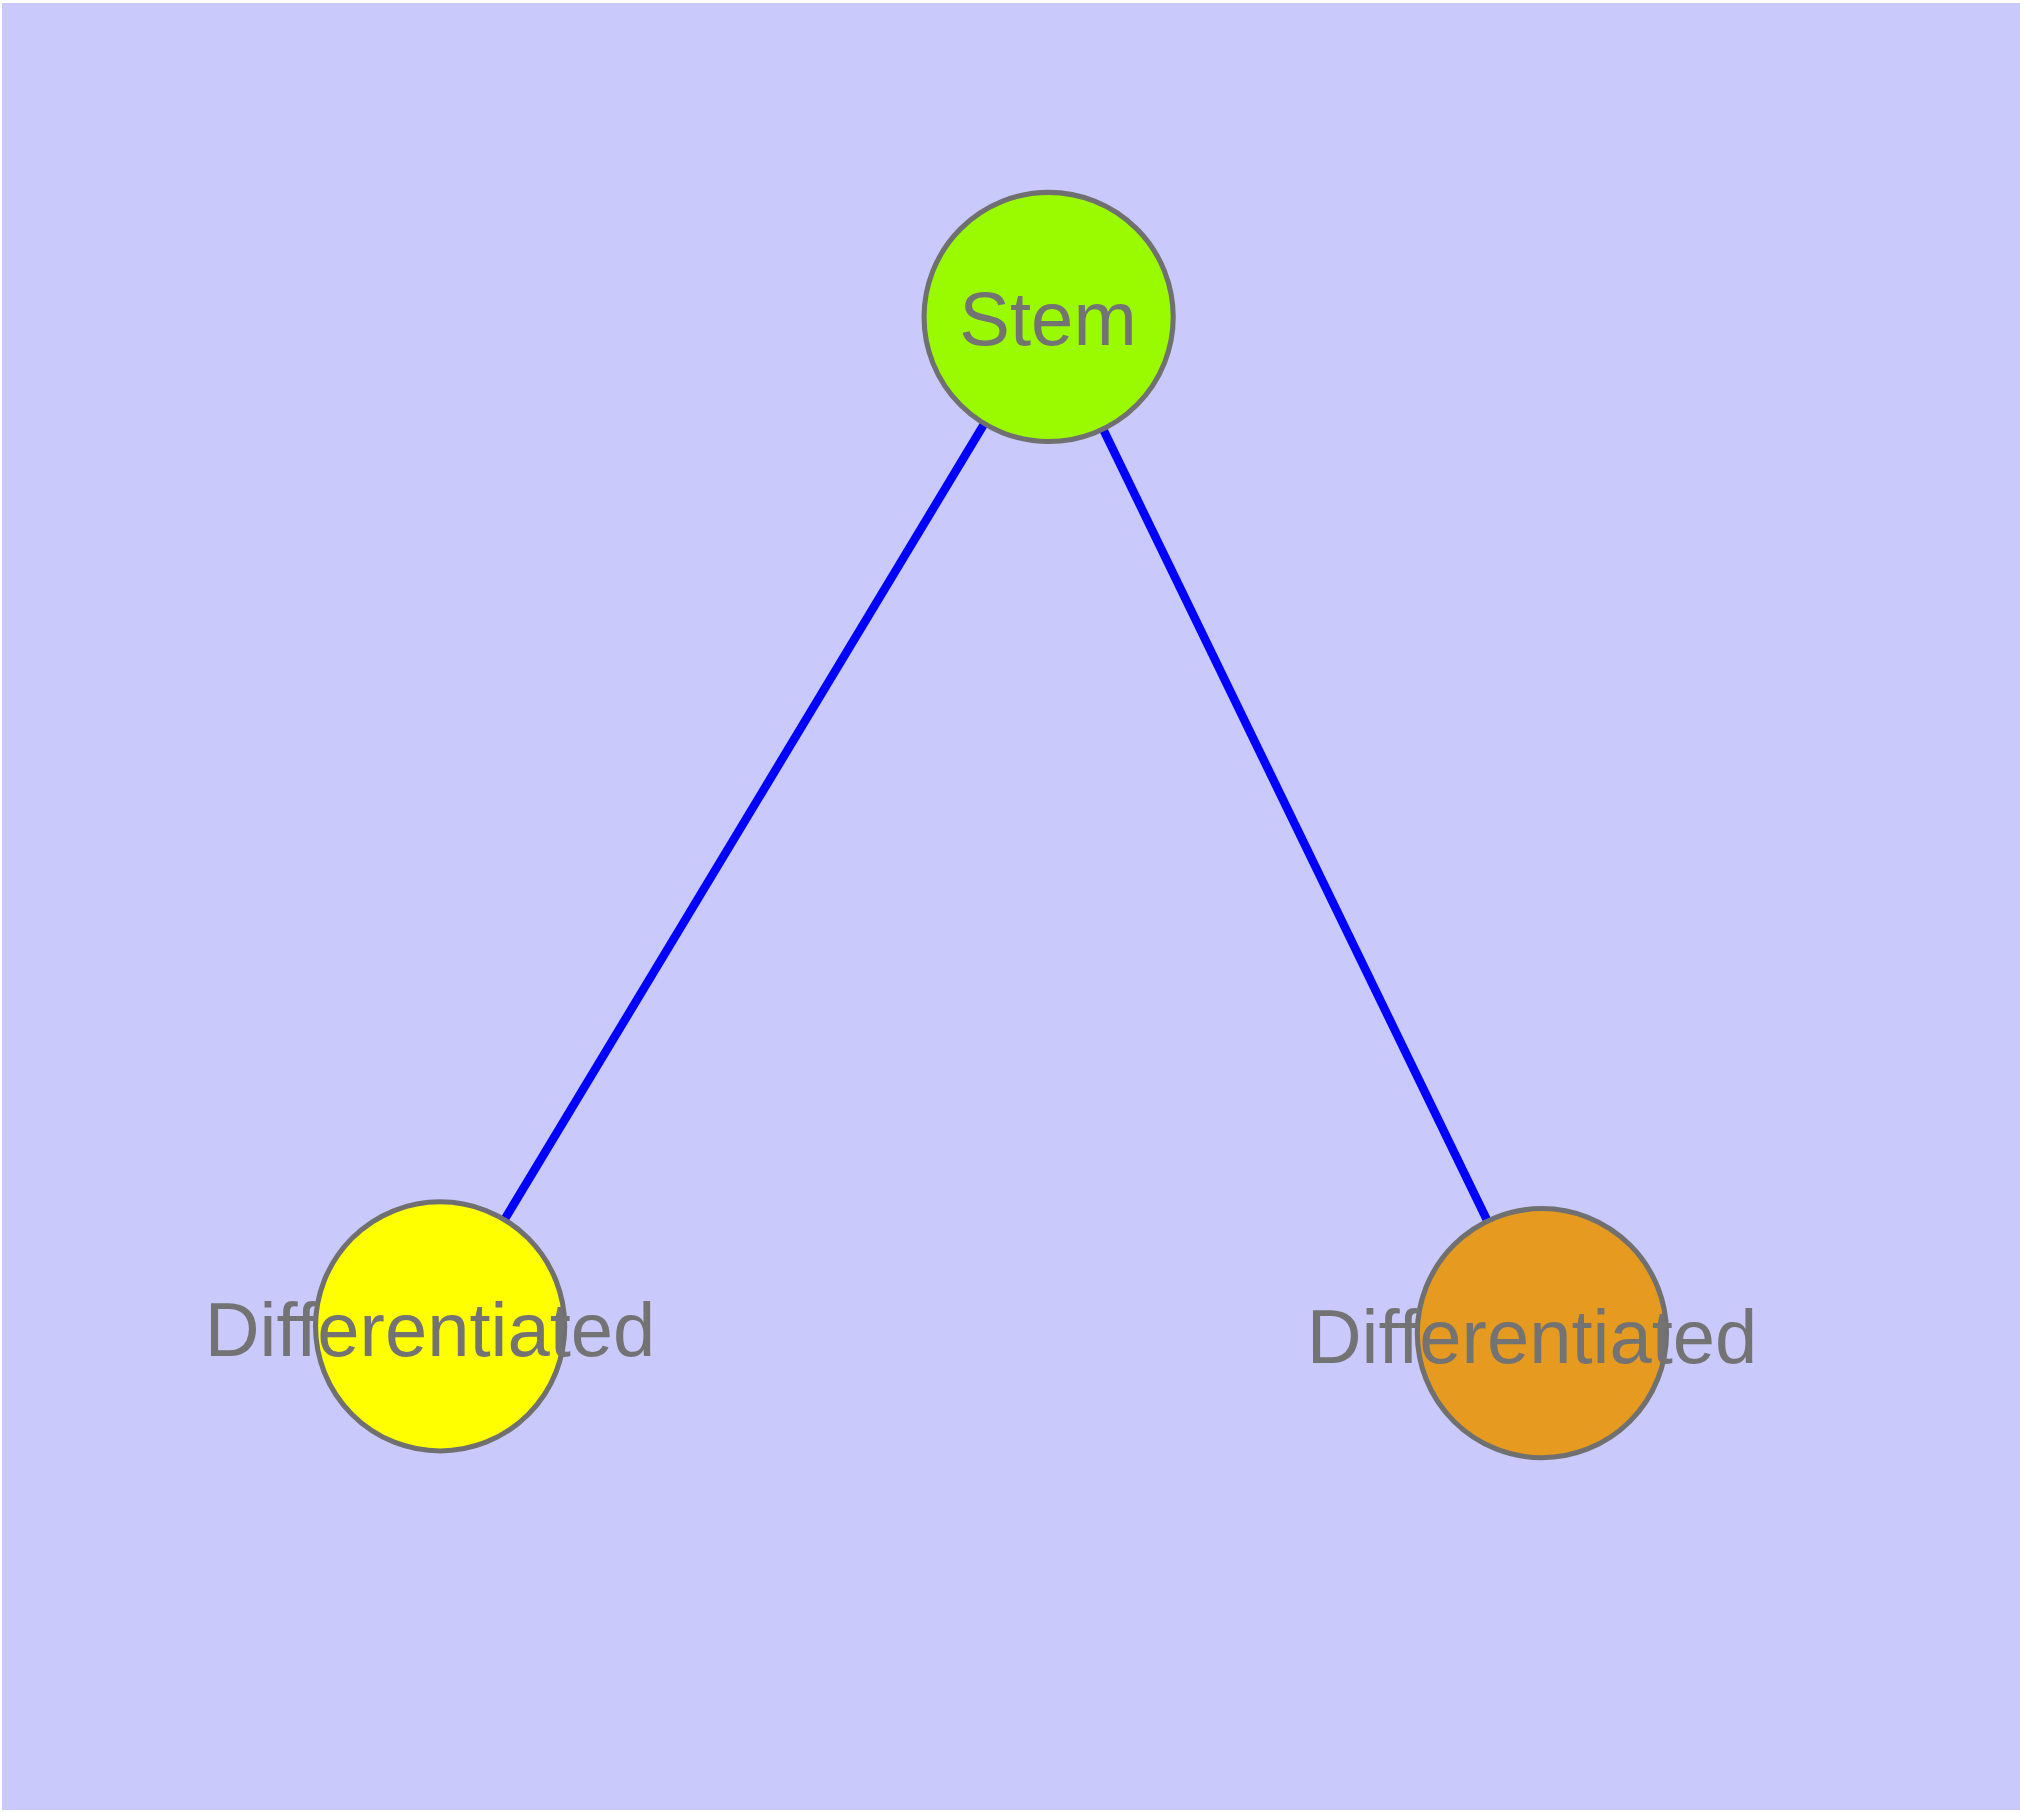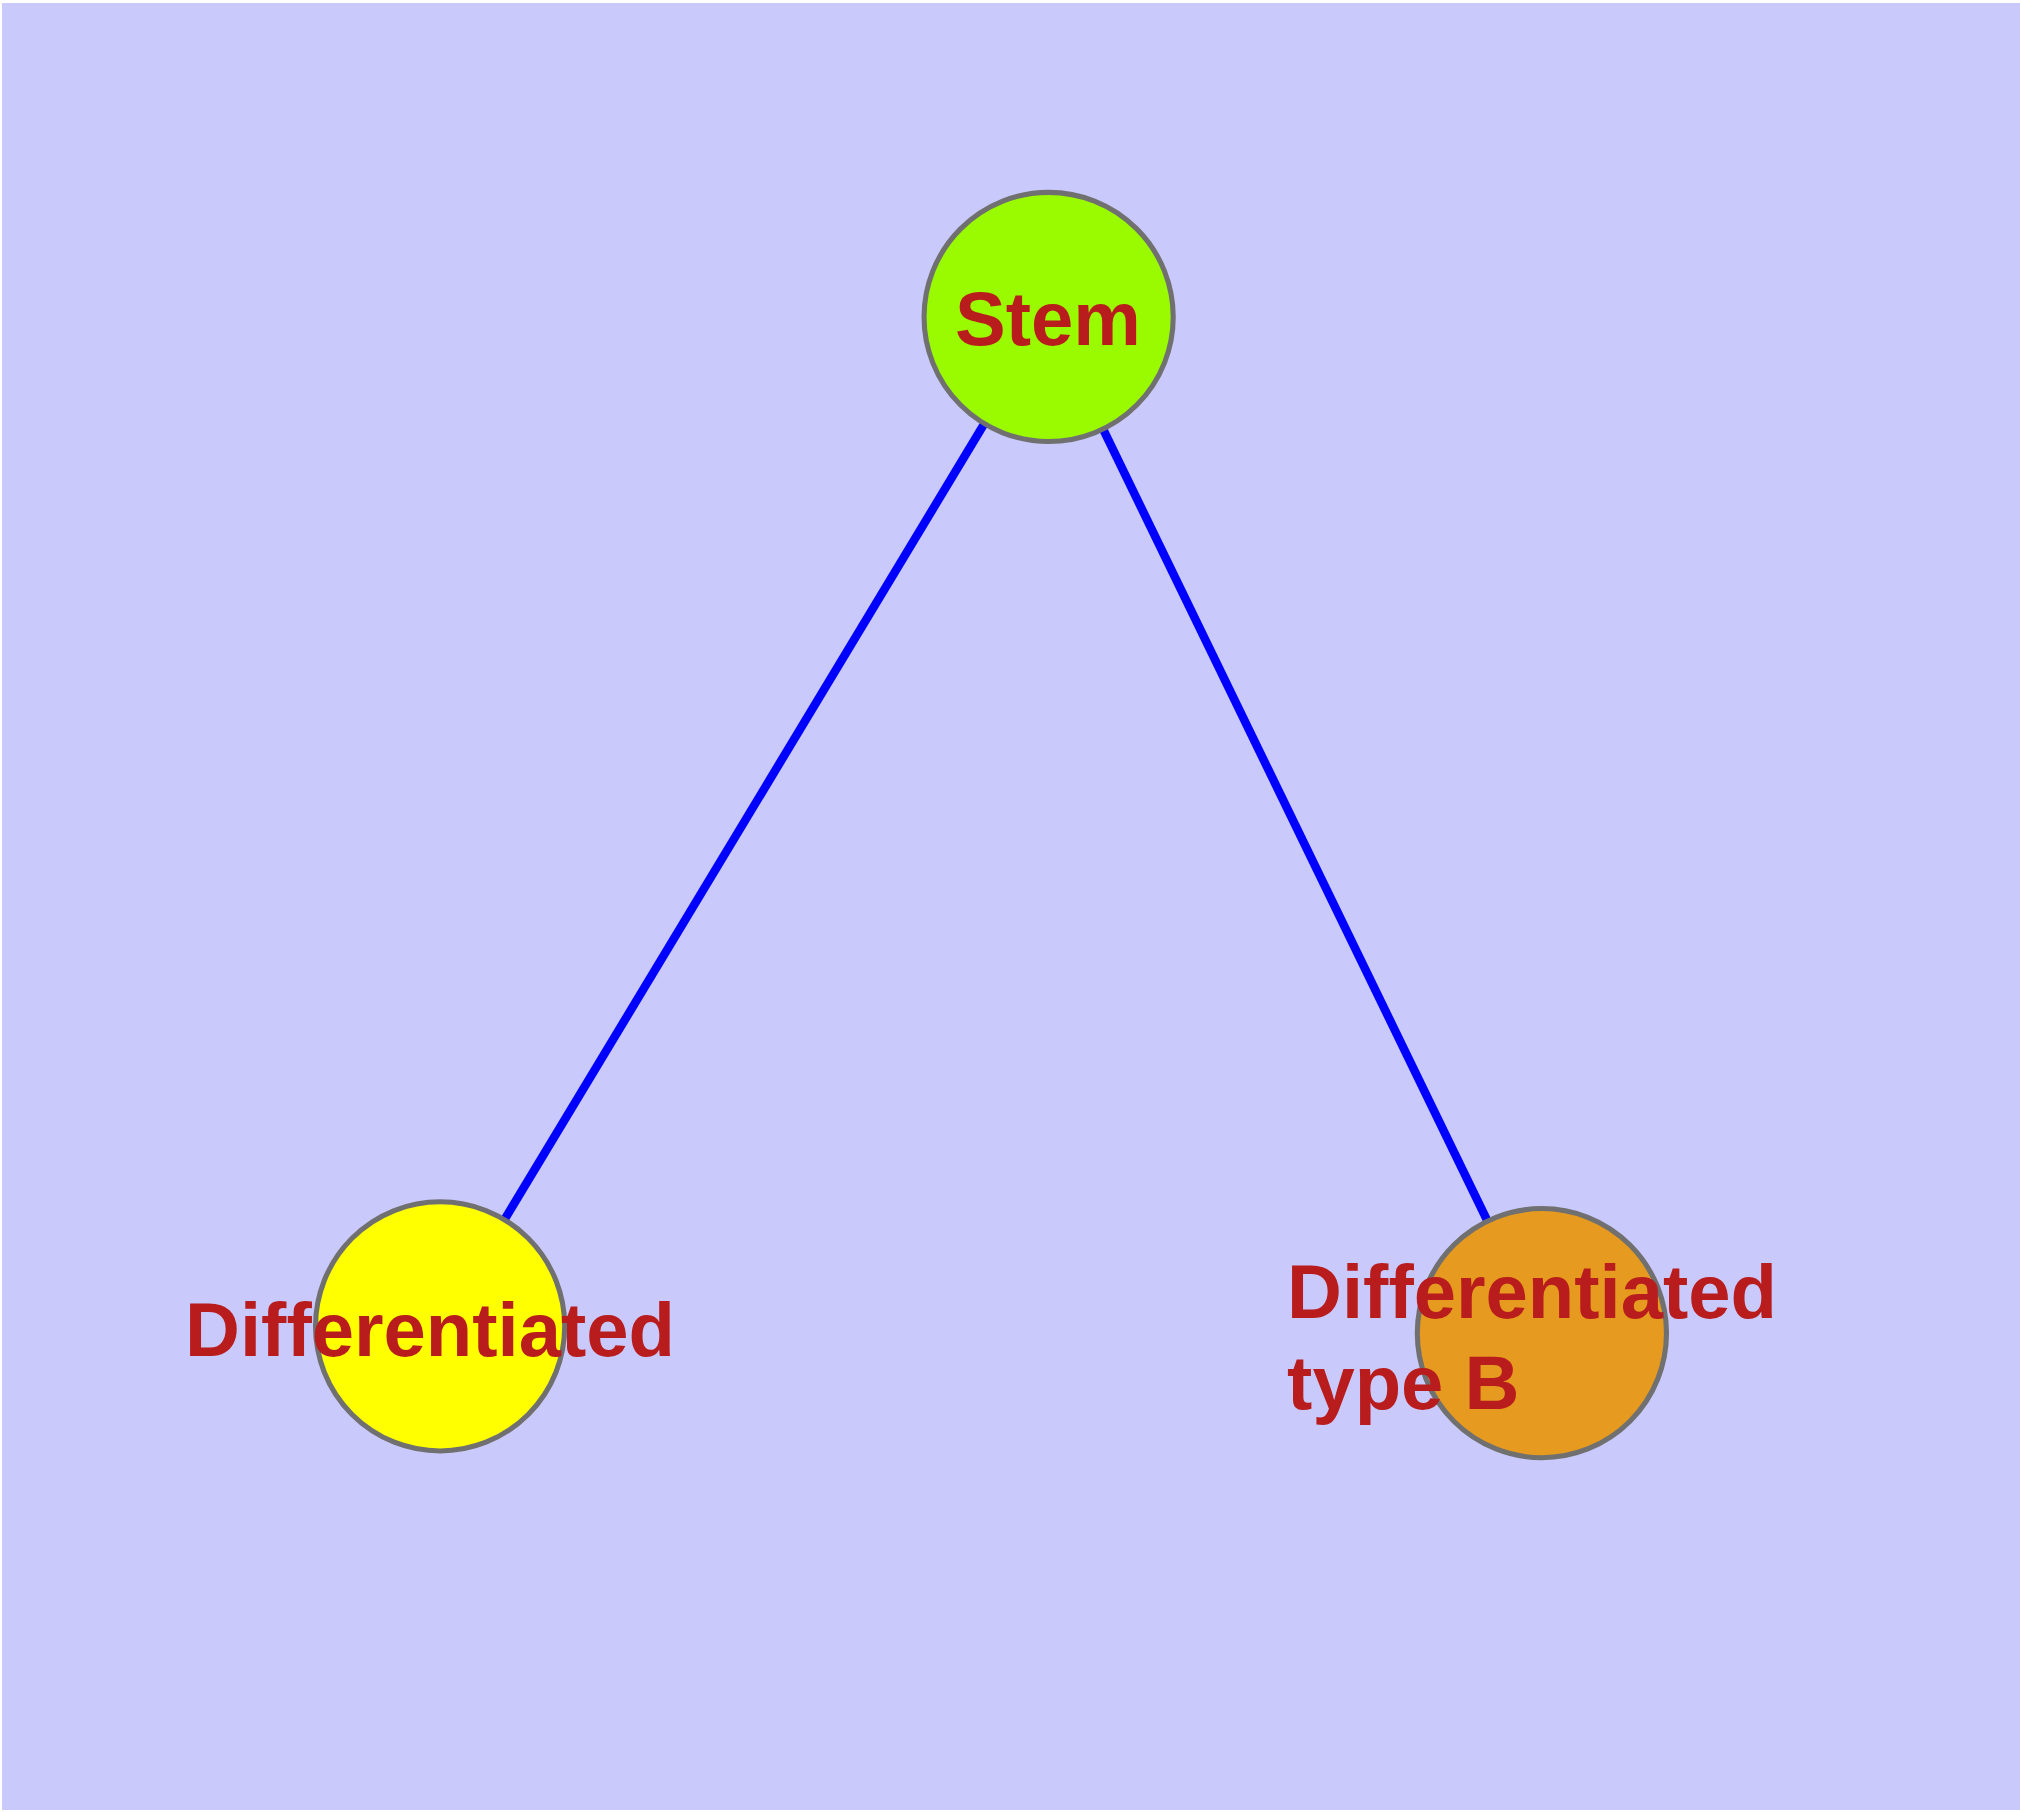--- a/index.html
+++ b/index.html
@@ -25,25 +25,25 @@
   svg.graph {
     position: absolute;
     left: 0;
     top: 0;
     width: 2021px;
     height: 1812px;
   }
   .node-label {
     position: absolute;
     transform: translate(-50%, -50%);
-    text-align: left;
-    font-weight: 700;
+    text-align: right;
+    font-weight: 400;
     font-size: 76px;
     line-height: 1.2;
-    color: #b91c1c;
+    color: #737373;
     white-space: nowrap;
     pointer-events: none;
   }
 </style>
 </head>
 <body>
 
 <div class="page">
 
   <div class="canvas" style="background:#C9C9FB;"></div>
@@ -61,17 +61,16 @@
   <div class="node-label" style="left:1048px; top:319px;">
     <div>Stem</div>
   </div>
 
   <div class="node-label" style="left:430px; top:1330px;">
     <div>Differentiated</div>
   </div>
 
   <div class="node-label" style="left:1532px; top:1337px;">
     <div>Differentiated</div>
-    <div>type B</div>
   </div>
 
 </div>
 
 
 </body></html>

